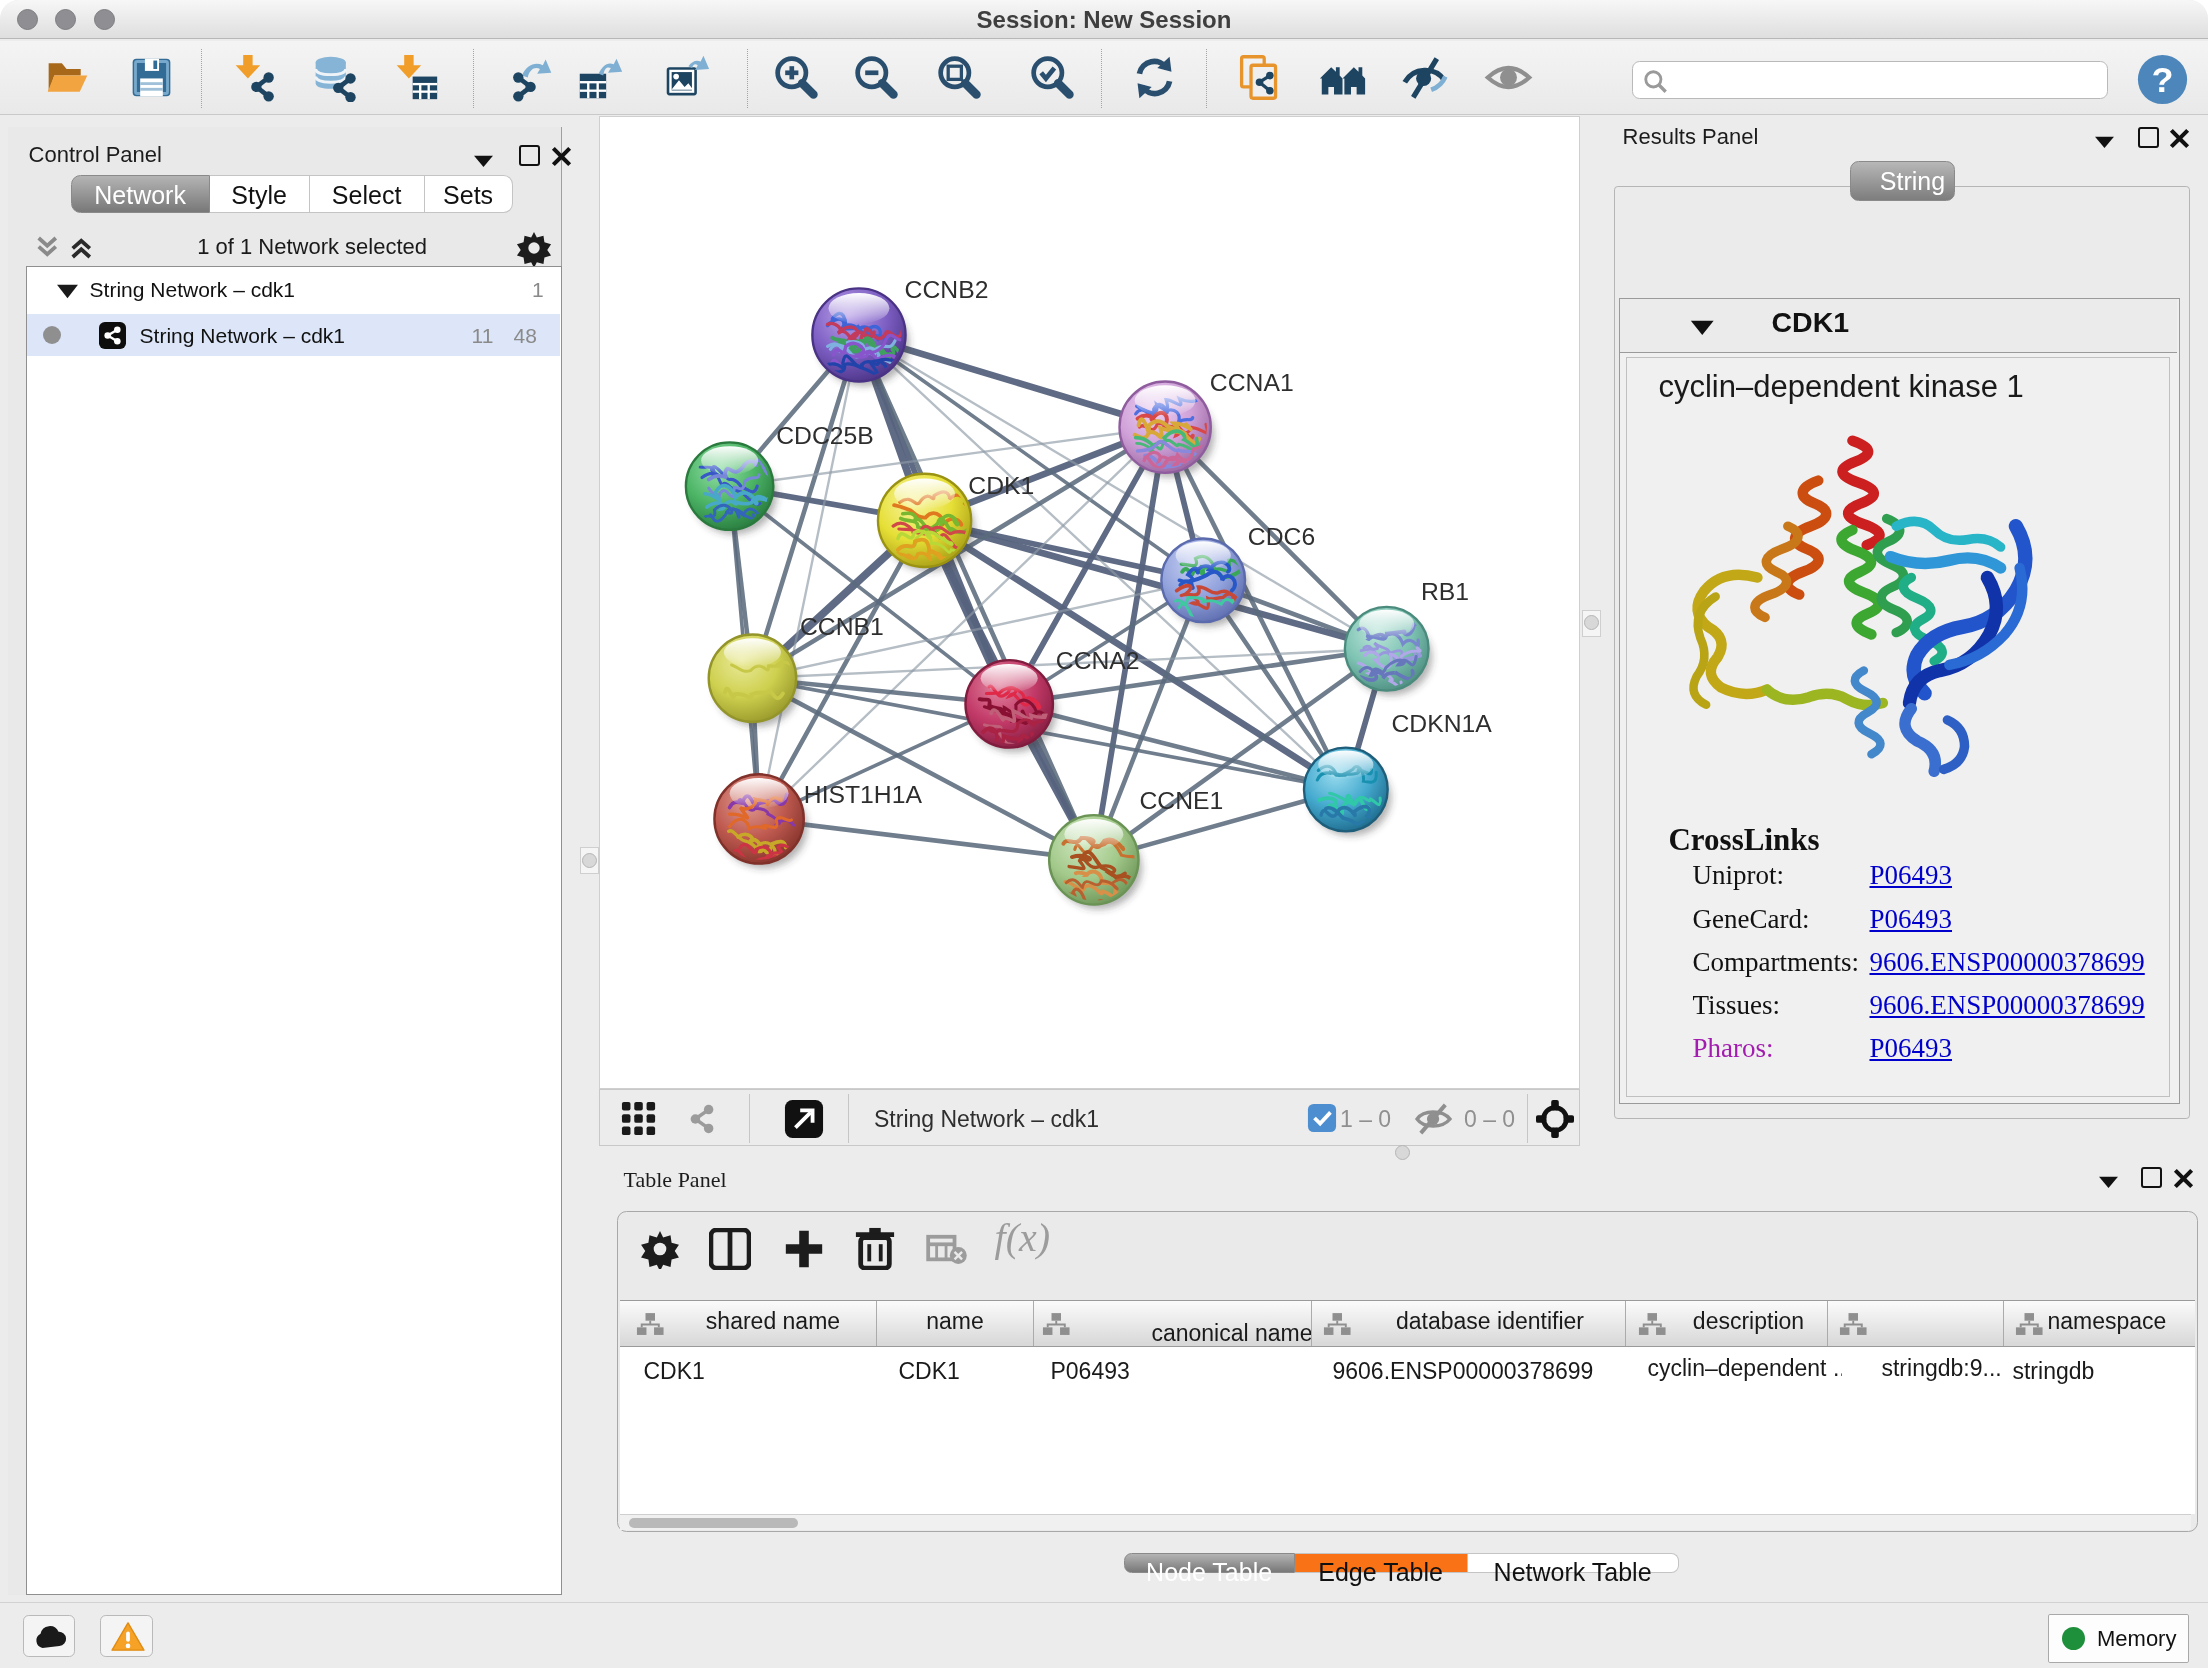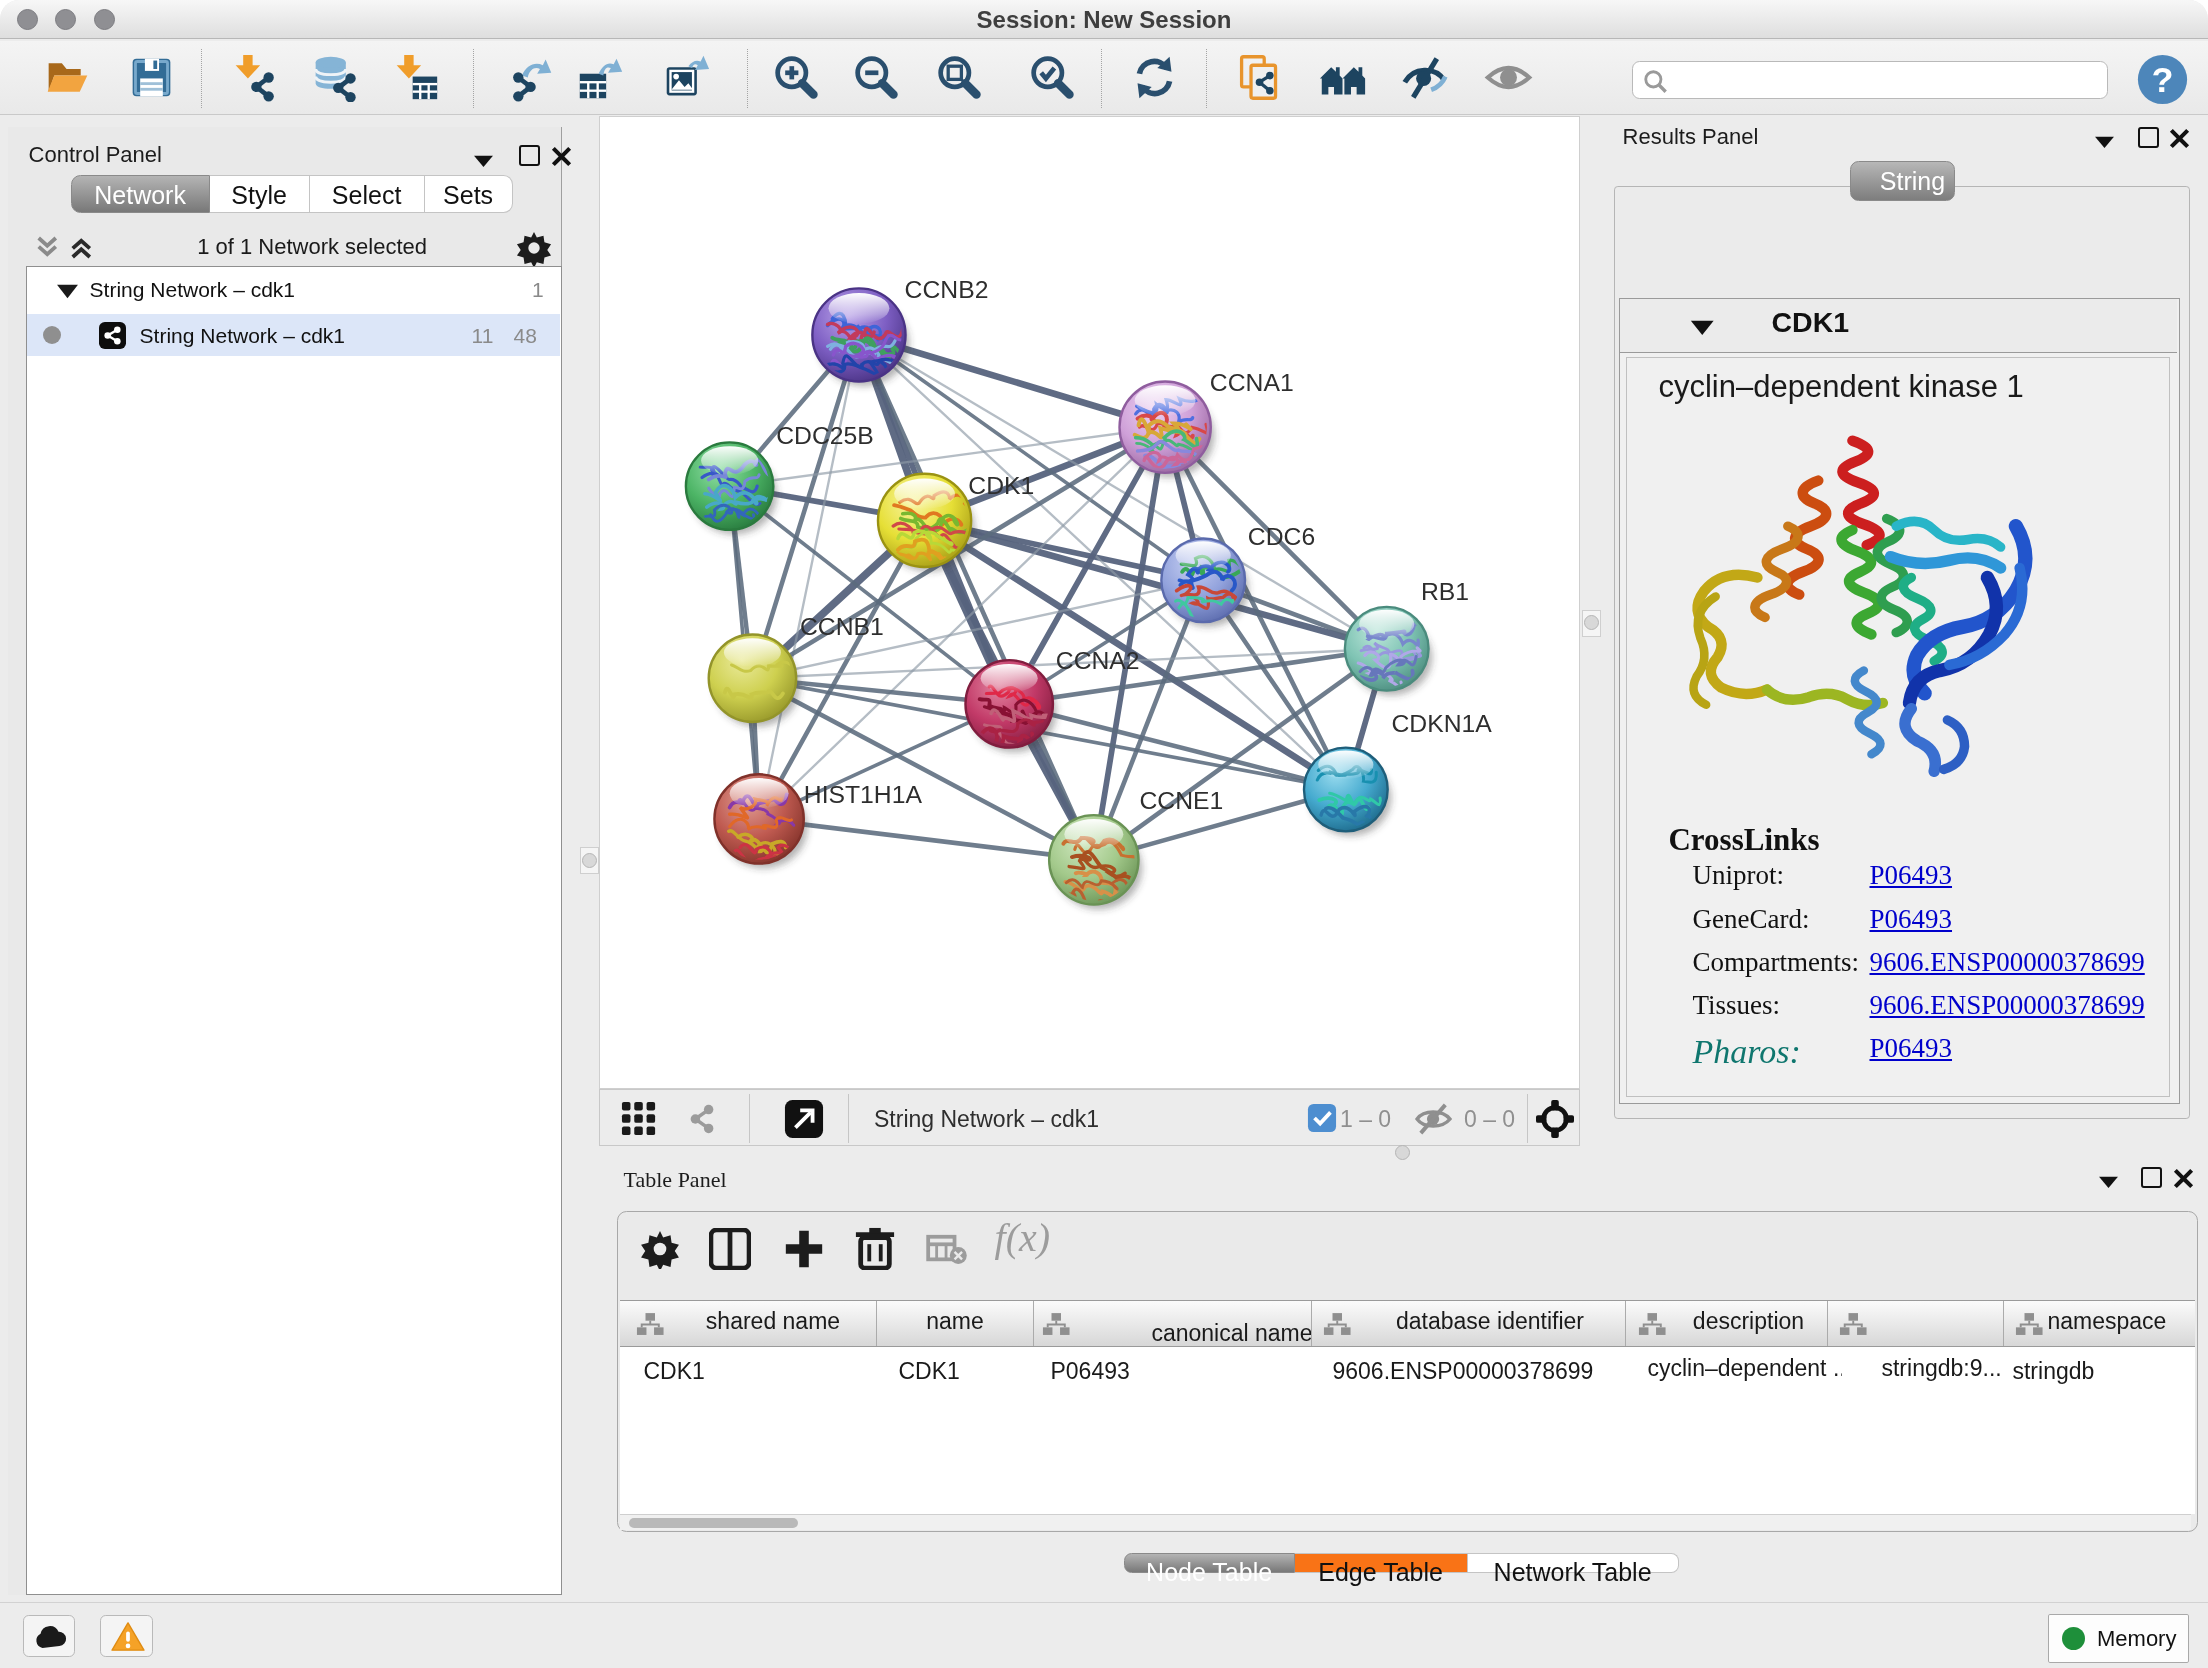--- a/index.html
+++ b/index.html
@@ -654,21 +654,21 @@
           </svg>
         <div style="position:absolute;left:41px;top:464px;font-family:'Liberation Serif',serif;font-size:31px;font-weight:700;color:#111;">CrossLinks</div>
         <div style="position:absolute;left:65px;top:502px;font-family:'Liberation Serif',serif;font-size:27px;color:#111;">Uniprot:</div>
         <div style="position:absolute;left:242px;top:502px;font-family:'Liberation Serif',serif;font-size:27px;"><a style="color:#0000cc;text-decoration:underline;">P06493</a></div>
         <div style="position:absolute;left:65px;top:546px;font-family:'Liberation Serif',serif;font-size:27px;color:#111;">GeneCard:</div>
         <div style="position:absolute;left:242px;top:546px;font-family:'Liberation Serif',serif;font-size:27px;"><a style="color:#0000cc;text-decoration:underline;">P06493</a></div>
         <div style="position:absolute;left:65px;top:589px;font-family:'Liberation Serif',serif;font-size:27px;color:#111;">Compartments:</div>
         <div style="position:absolute;left:242px;top:589px;font-family:'Liberation Serif',serif;font-size:27px;"><a style="color:#0000cc;text-decoration:underline;">9606.ENSP00000378699</a></div>
         <div style="position:absolute;left:65px;top:632px;font-family:'Liberation Serif',serif;font-size:27px;color:#111;">Tissues:</div>
         <div style="position:absolute;left:242px;top:632px;font-family:'Liberation Serif',serif;font-size:27px;"><a style="color:#0000cc;text-decoration:underline;">9606.ENSP00000378699</a></div>
-        <div style="position:absolute;left:65px;top:675px;font-family:'Liberation Serif',serif;font-size:34px;color:#0f766e;font-style:italic;">Pharos:</div>
+        <div style="position:absolute;left:65px;top:675px;font-family:'Liberation Serif',serif;font-size:27px;color:#a21caf;">Pharos:</div>
         <div style="position:absolute;left:242px;top:675px;font-family:'Liberation Serif',serif;font-size:27px;"><a style="color:#0000cc;text-decoration:underline;">P06493</a></div>
       </div>
     </div>
   </div>
   <div id="tablepanel">
     <div class="paneltitle" style="position:absolute;left:616px;top:8.6px;font-family:Liberation Serif, serif;">Table Panel</div>
     <svg style="position:absolute;left:2088px;top:15px;" width="25" height="17" viewBox="0 0 26 18">
         <path d="M3 4 h20 l-10 12 z" fill="#111"></path>
       </svg>
     <div style="position:absolute;left:2133px;top:8.6px;width:21px;height:21px;border:2.9px solid #111;border-radius:2.9px;"></div>

